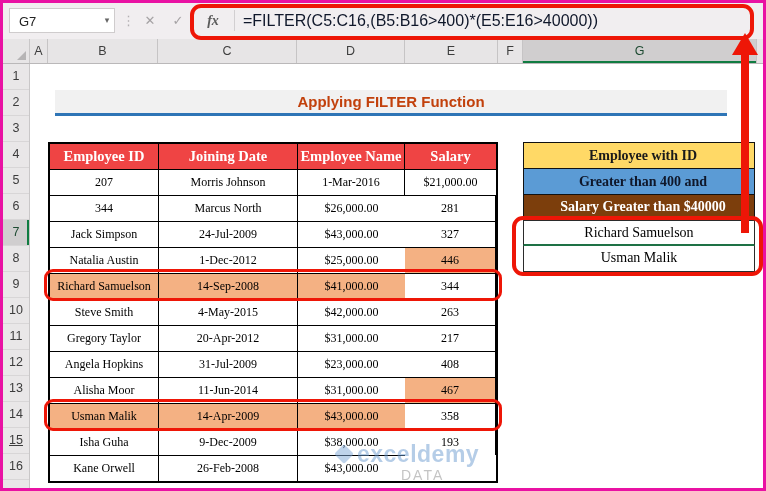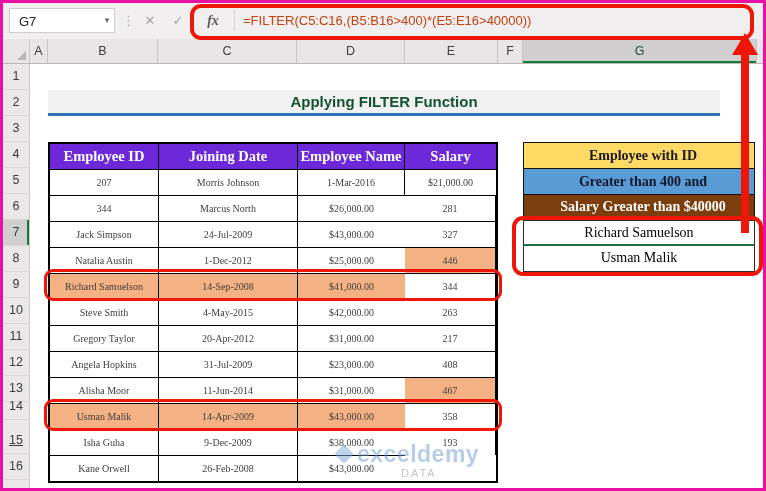--- a/index.html
+++ b/index.html
@@ -14,47 +14,47 @@
   .namebox{left:6px;top:5px;width:106px;height:25px;background:#fff;border:1px solid #cfcccd;
     font-size:13px;color:#222;line-height:25px;padding-left:9px;box-sizing:border-box;}
   .nb-caret{right:118px;top:5px;width:20px;height:25px;line-height:25px;text-align:center;
     color:#666;font-size:9px;}
   .dots{left:119px;top:5px;height:25px;line-height:25px;color:#b3b0b2;font-size:13px;}
   .fbtn{top:5px;width:24px;height:25px;line-height:25px;text-align:center;color:#a5a2a4;font-size:13px;}
   .bx{left:135px;} .bck{left:163px;}
   .bfx{left:197px;width:26px;color:#5c5c5c;font-family:"Liberation Serif",serif;font-style:italic;
     font-weight:bold;font-size:14px;}
   .fsep{left:231px;top:7px;width:1px;height:21px;background:#d2cfd1;}
-  .fxtext{left:240px;top:5px;height:25px;line-height:25px;font-size:13px;color:#c2410c;white-space:nowrap;}
+  .fxtext{left:240px;top:5px;height:25px;line-height:25px;font-size:16px;color:#0f172a;white-space:nowrap;}
   
   .colstrip{left:0;top:36px;width:760px;height:25px;background:#e7e5e6;border-bottom:1px solid #bab8b9;box-sizing:border-box;}
   .corner{left:0;top:0;width:27px;height:24px;border-right:1px solid #c9c7c8;box-sizing:border-box;}
   .corner-tri{position:absolute;right:3px;bottom:3px;width:0;height:0;
     border-left:9px solid transparent;border-bottom:9px solid #b6b4b5;}
   .colh{top:0;height:24px;line-height:24px;text-align:center;font-size:12.5px;color:#3e3e3e;
     border-right:1px solid #c6c4c5;box-sizing:border-box;}
   .colh.sel{background:#d0cecf;box-shadow:inset 0 -2px 0 #107C41;color:#1e4b32;}
   
   .gutter{left:0;top:61px;width:27px;height:424px;background:#e9e7e8;border-right:1px solid #c9c7c8;box-sizing:border-box;}
   .rownum{left:0;width:26px;height:26px;line-height:25px;text-align:center;font-size:12.5px;color:#3c3c3c;
     border-bottom:1px solid #d8d6d7;box-sizing:border-box;}
   .rownum.sel{background:#d0cecf;box-shadow:inset -2px 0 0 #107C41;color:#1e4b32;}
   
-  .titlebar{left:45px;top:87px;width:672px;height:26px;background:#f1f1f1;
+  .titlebar{left:52px;top:87px;width:672px;height:26px;background:#f1f1f1;
     border-bottom:3px solid #2E75B6;box-sizing:border-box;text-align:center;
-    font-weight:bold;font-size:15px;color:#14532d;line-height:23px;}
+    font-weight:bold;font-size:15px;color:#c2410c;line-height:23px;}
   
   .etable{left:45px;top:139px;width:446px;border:2px solid #000;display:grid;
     grid-template-columns:109px 139px 107px 91px;background:#fff;}
   .cell{height:25px;line-height:25px;text-align:center;border-right:1px solid #000;border-bottom:1px solid #000;
-    font-family:"Liberation Serif","DejaVu Serif",serif;font-size:10px;color:#404040;box-sizing:content-box;
+    font-family:"Liberation Serif","DejaVu Serif",serif;font-size:12px;color:#000000;box-sizing:content-box;
     overflow:hidden;white-space:nowrap;}
   .cell.c4{border-right:none;}
   .cell.lastrow{border-bottom:none;}
-  .cell.th{background:#6d28d9;color:#fff;font-weight:bold;font-size:14.5px;}
+  .cell.th{background:#ef4444;color:#fff;font-weight:bold;font-size:14.5px;}
   .cell.hl{background:#F4B183;}
   
   .rpanel{left:520px;top:139px;width:232px;height:78px;border:1px solid #111;box-sizing:border-box;}
   .rphdr{width:100%;height:26px;line-height:25px;text-align:center;font-weight:bold;
     font-family:"Liberation Serif","DejaVu Serif",serif;font-size:14px;box-sizing:border-box;
     border-bottom:1px solid #111;padding-left:8px;}
   .rphdr:last-child{border-bottom:none;height:24px;line-height:23px;}
   .rescell{left:520px;width:232px;height:26px;line-height:24px;text-align:center;background:#fff;
     font-family:"Liberation Serif","DejaVu Serif",serif;font-size:14px;color:#000;
     border:1px solid #2b2b2b;box-sizing:border-box;}
@@ -65,21 +65,21 @@
   .anno-formula{left:187px;top:1px;width:556px;height:28px;border-width:4px;border-radius:11px;}
   .anno-row9{left:41px;top:266px;width:452px;height:26px;}
   .anno-row14{left:41px;top:396px;width:452px;height:26px;}
   .anno-result{left:509px;top:213px;width:243px;height:52px;border-width:4px;border-radius:11px;}
   .arrow-svg{left:0;top:0;width:760px;height:485px;pointer-events:none;}
   
   .wmark{left:328px;top:438px;width:200px;height:36px;opacity:0.5;pointer-events:none;}
   .wm-diamond{position:absolute;left:6px;top:6px;width:14px;height:14px;background:#7FA8D9;
     transform:rotate(45deg);border-radius:2px;}
   .wm-text{position:absolute;left:26px;top:0;font-weight:bold;font-size:23px;color:#6D9CD1;letter-spacing:0.5px;}
-  .wm-sub{position:absolute;left:70px;top:26px;font-size:11px;color:#8a8a8a;letter-spacing:2px;}
+  .wm-sub{position:absolute;left:70px;top:26px;font-size:14px;color:#8a8a8a;letter-spacing:2px;}
 </style>
 </head>
 <body>
 
 <div class="frame">
 
   <div class="abs fbar">
     <div class="abs namebox">G7</div>
     <div class="abs nb-caret" style="left:94px;">▾</div>
     <div class="abs dots">⋮</div>
@@ -113,21 +113,21 @@
         <div class="abs rownum" style="top: 78px;">4</div>
         <div class="abs rownum" style="top: 104px;">5</div>
         <div class="abs rownum" style="top: 130px;">6</div>
         <div class="abs rownum sel" style="top: 156px;">7</div>
         <div class="abs rownum" style="top: 182px;">8</div>
         <div class="abs rownum" style="top: 208px;">9</div>
         <div class="abs rownum" style="top: 234px;">10</div>
         <div class="abs rownum" style="top: 260px;">11</div>
         <div class="abs rownum" style="top: 286px;">12</div>
         <div class="abs rownum" style="top: 312px;">13</div>
-        <div class="abs rownum" style="top: 330px;">14</div>
+        <div class="abs rownum" style="top: 338px;">14</div>
         <div class="abs rownum" style="top: 364px; text-decoration: underline;">15</div>
         <div class="abs rownum" style="top: 390px;">16</div>
       </div>
     </div>
 
   <div class="abs titlebar">Applying FILTER Function</div>
 
   <div class="abs etable" id="etable">
       <div class="cell th">Employee ID</div>
       <div class="cell th">Joining Date</div>

